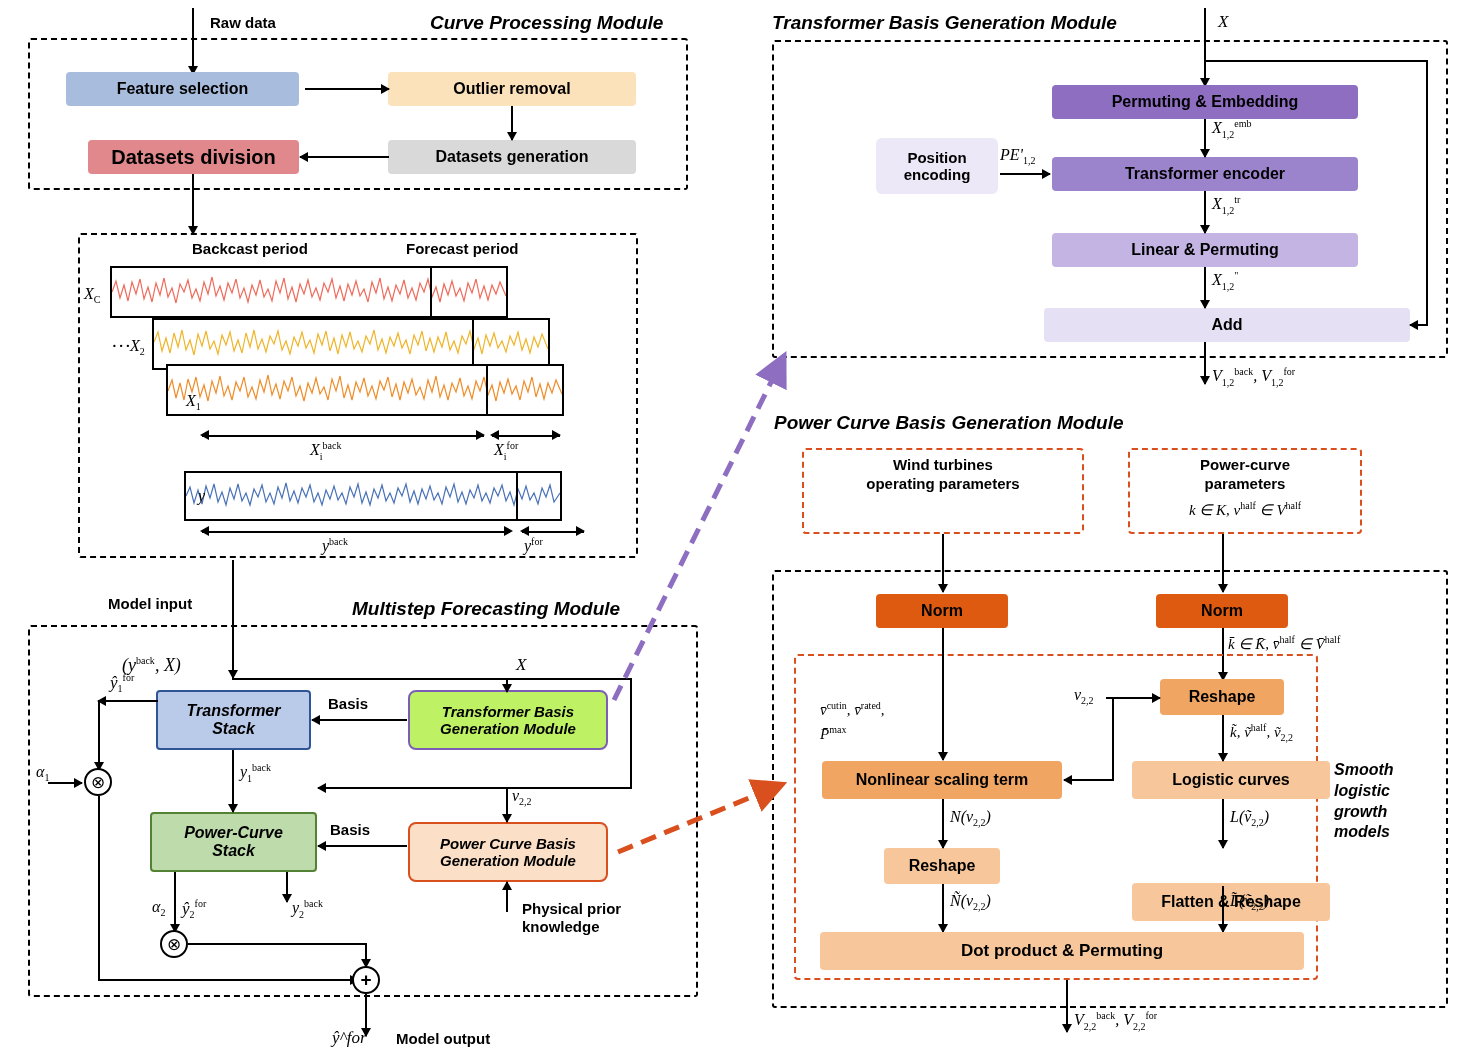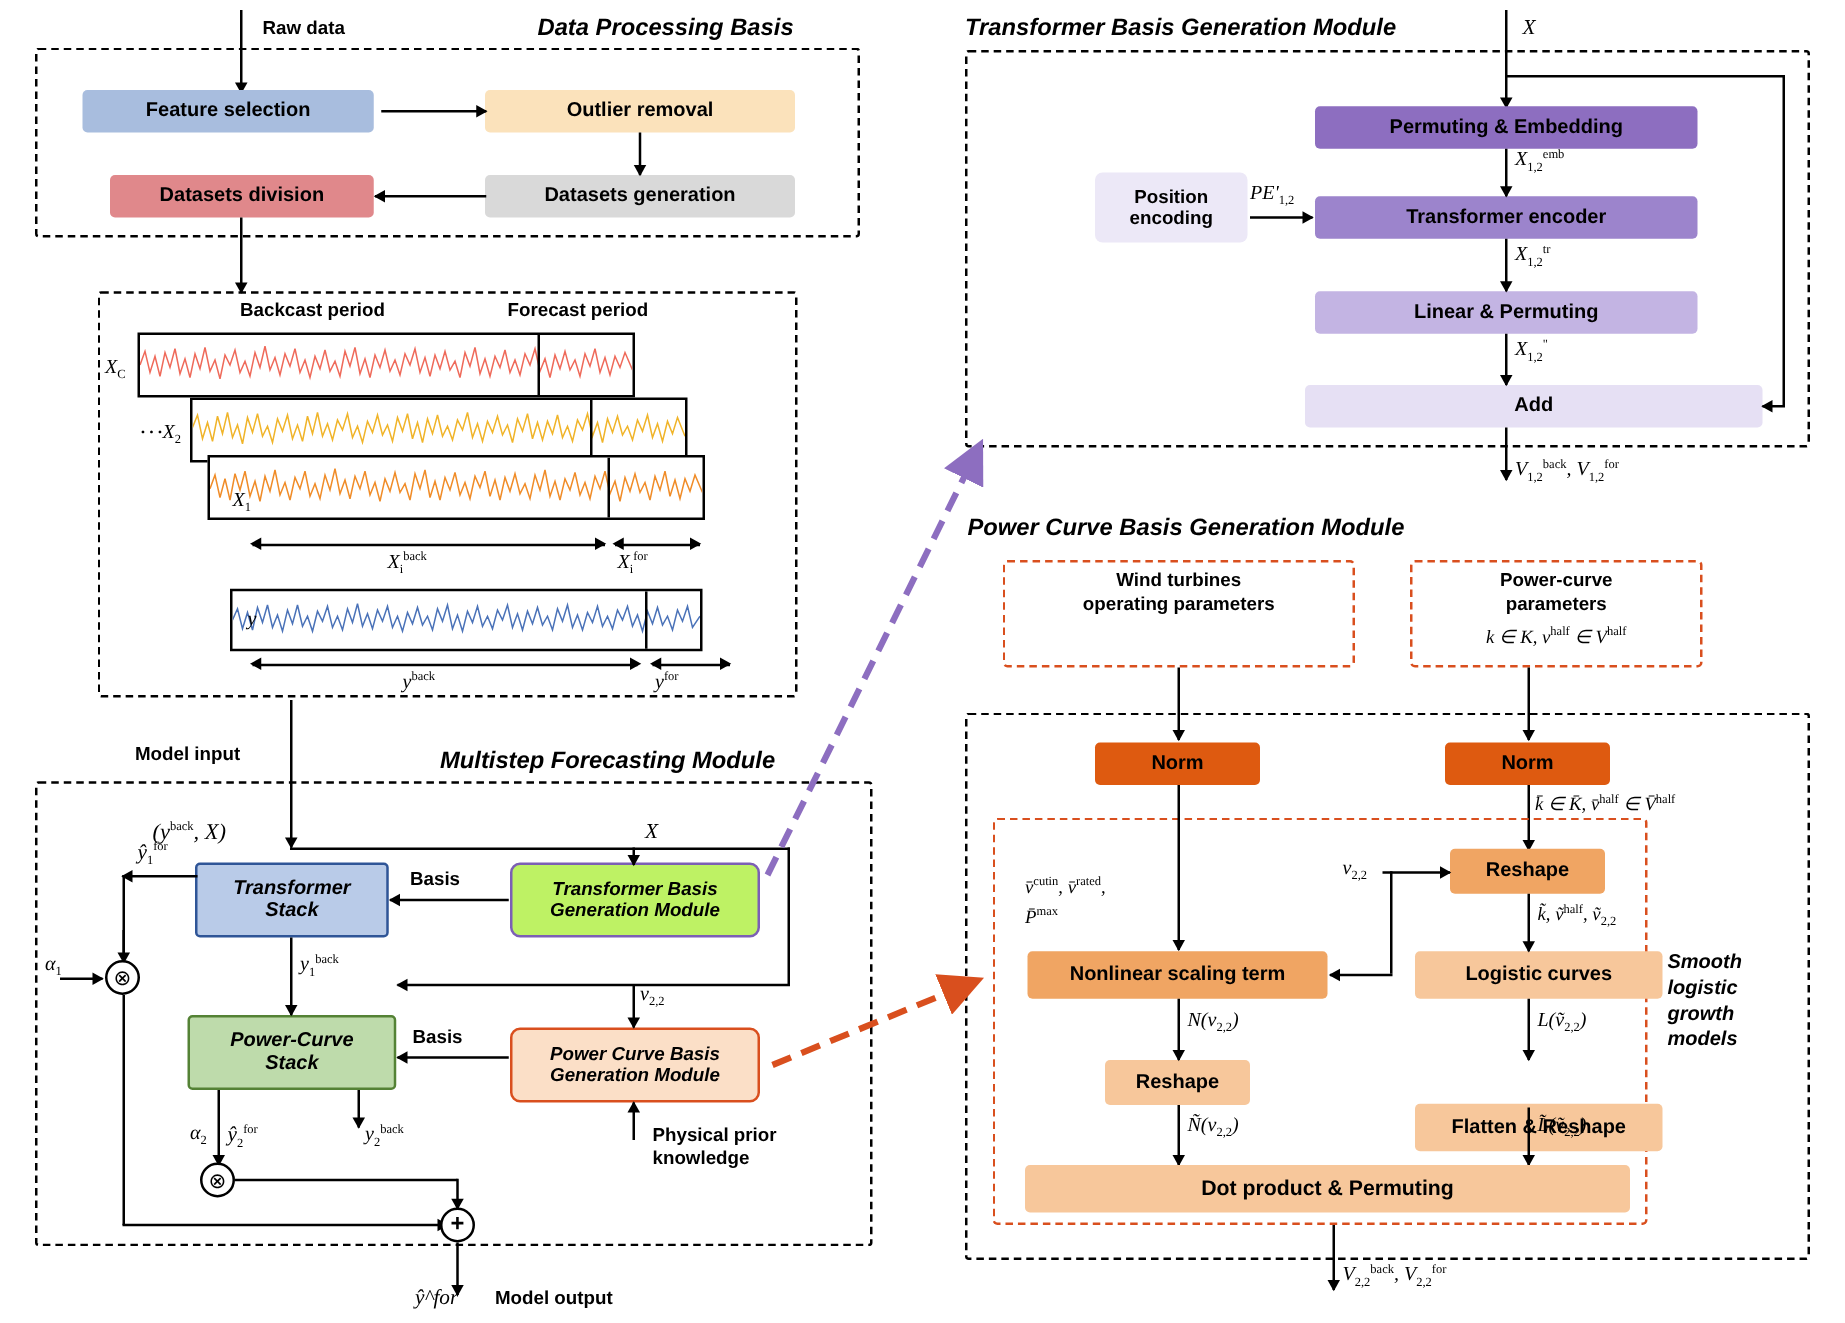--- a/index.html
+++ b/index.html
@@ -71,34 +71,34 @@
   .circ {
     border: 2.5px solid #000; border-radius: 50%;
     display: flex; align-items: center; justify-content: center;
     font-size: 17px; background: #fff;
   }
   .series-box { border: 2px solid #000; background: #fff; }
 </style>
 </head>
 <body>
 
-<div class="abs mod-title" style="left:430px; top:12px;">Data Processing Basis</div>
+<div class="abs mod-title" style="left:430px; top:12px;">Curve Processing Module</div>
 <div class="abs lblb" style="left:210px; top:14px;">Raw data</div>
 
 <div class="abs dashbox" style="left:28px; top:38px; width:660px; height:152px;"></div>
 
 <div class="abs vline arrow-down" style="left:192px; top:8px; height:66px;"></div>
 
 <div class="abs box" style="left:66px; top:72px; width:233px; height:34px; background:#a8bdde; font-size:16px;">
     <span>Feature selection</span>
   </div>
 <div class="abs box" style="left:388px; top:72px; width:248px; height:34px; background:#fbe2bb; font-size:16px;">
     <span>Outlier removal</span>
   </div>
-<div class="abs box" style="left:88px; top:140px; width:211px; height:34px; background:#e0888b; font-size:16px;">
+<div class="abs box" style="left:88px; top:140px; width:211px; height:34px; background:#e0888b; font-size:20px;">
     <span>Datasets division</span>
   </div>
 <div class="abs box" style="left:388px; top:140px; width:248px; height:34px; background:#d9d9d9; font-size:16px;">
     <span>Datasets generation</span>
   </div>
 
 <div class="abs hline arrow-right" style="left:305px; top:88px; width:84px;"></div>
 <div class="abs vline arrow-down" style="left:511px; top:106px; height:34px;"></div>
 <div class="abs hline arrow-left" style="left:300px; top:156px; width:89px;"></div>
 <div class="abs vline arrow-down" style="left:192px; top:174px; height:60px;"></div>

